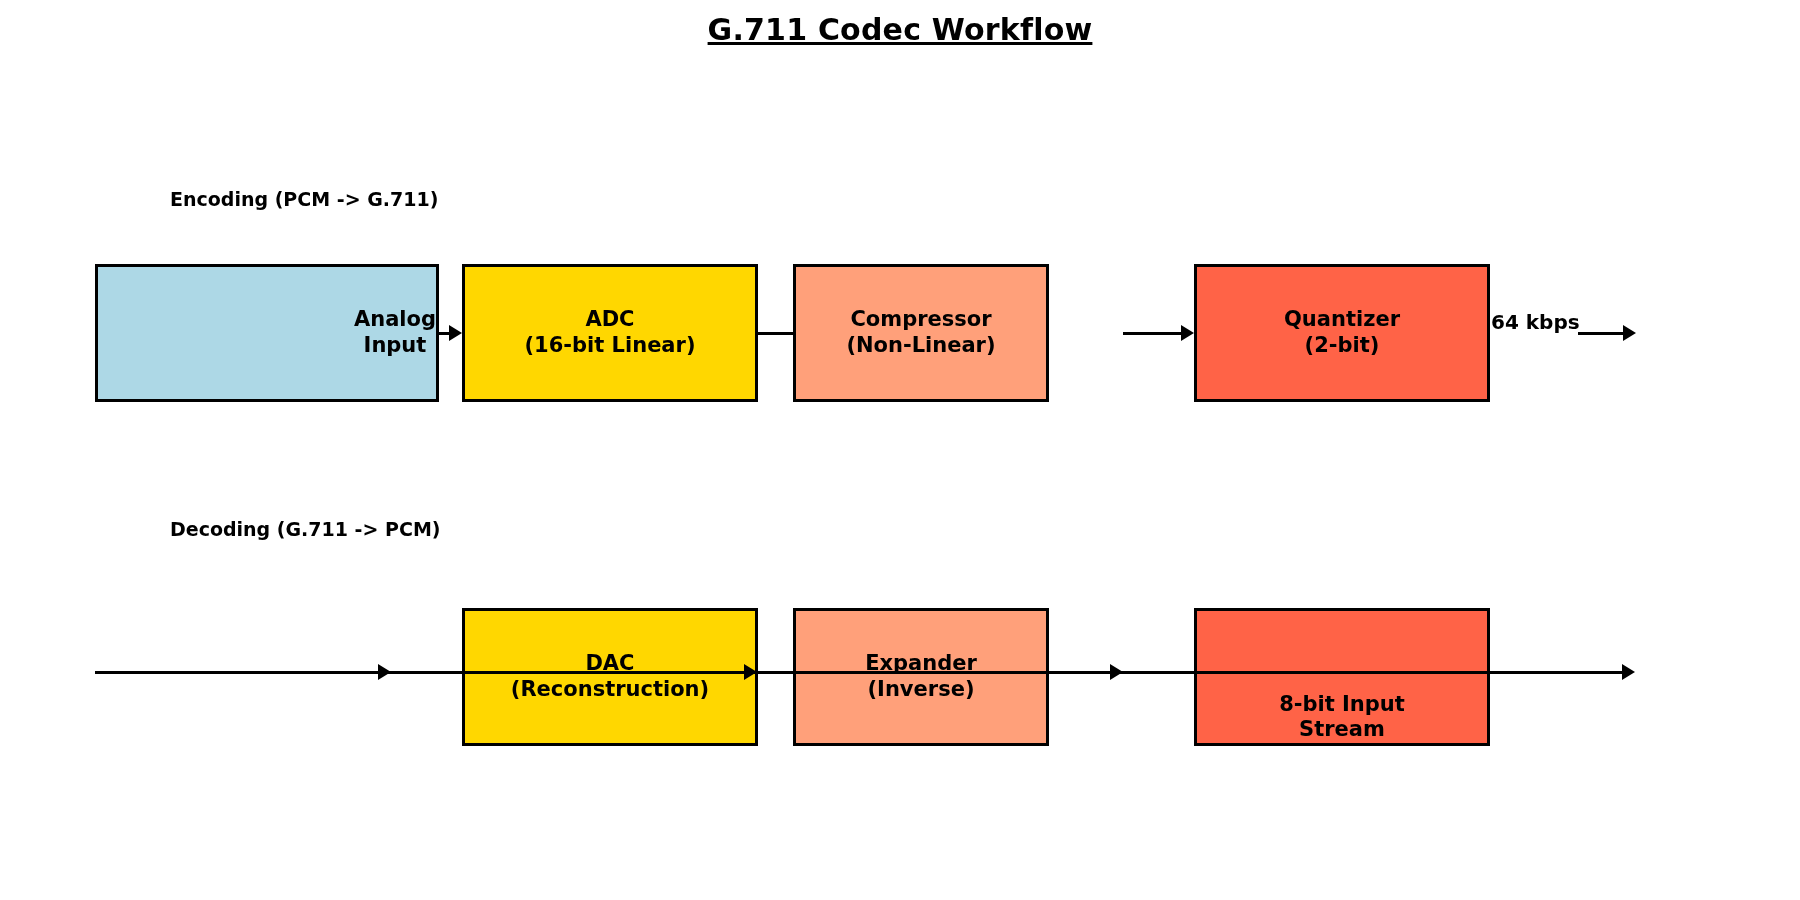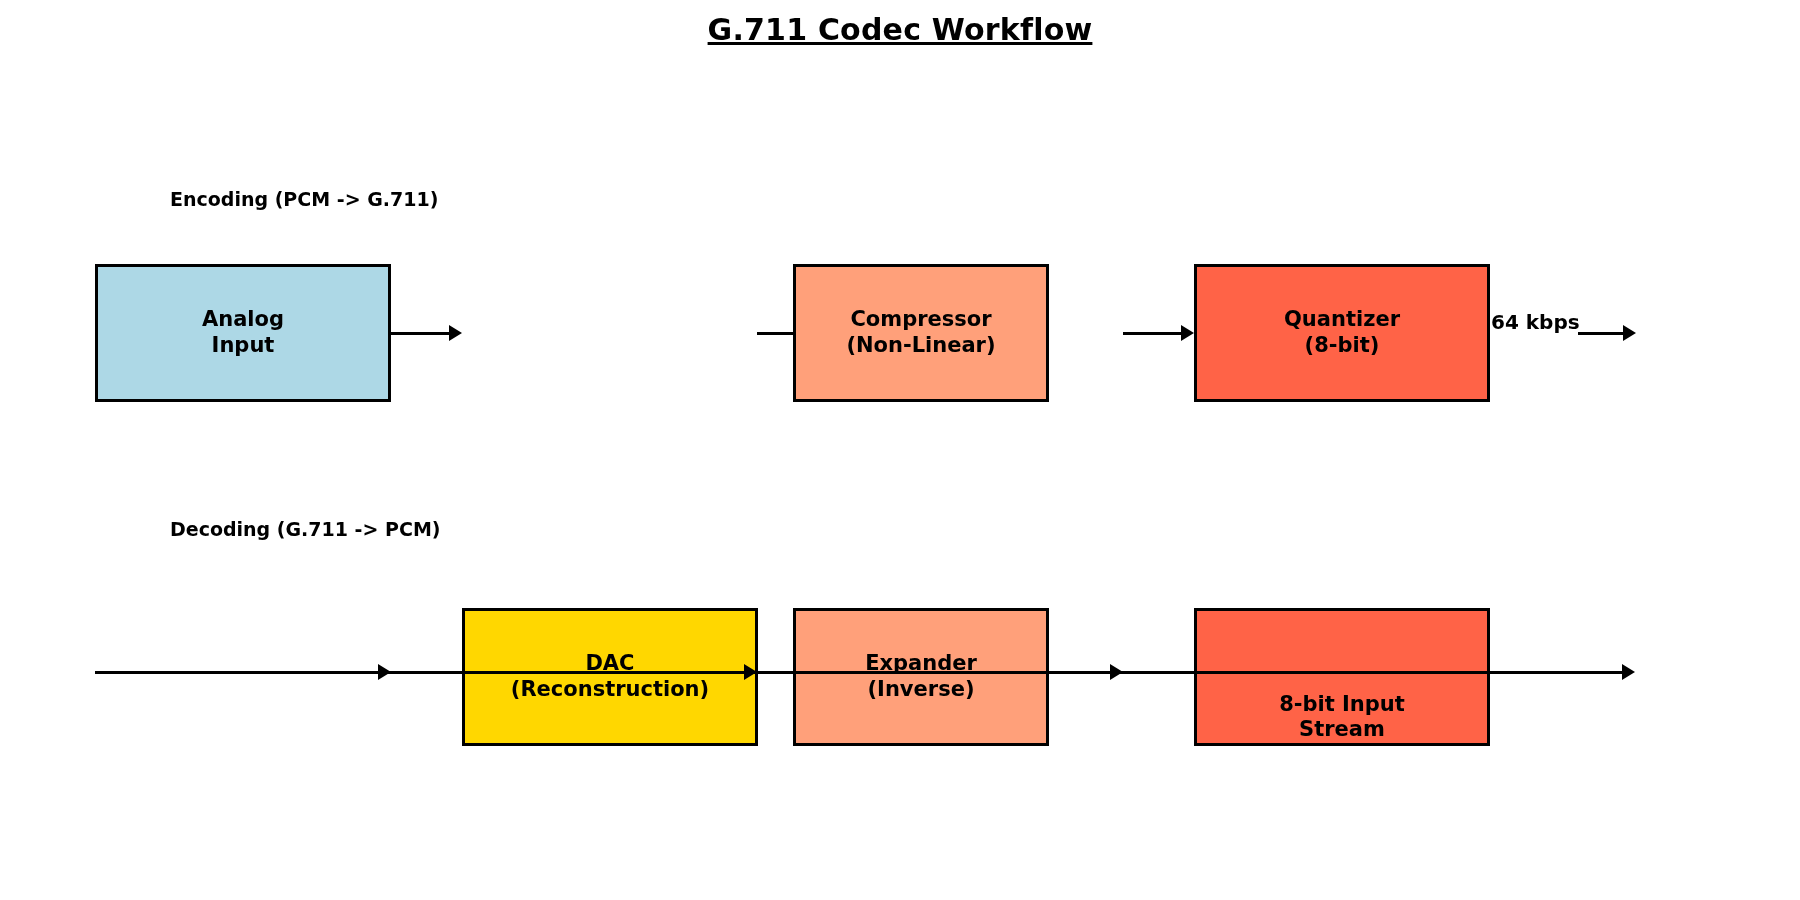--- a/index.html
+++ b/index.html
@@ -64,21 +64,21 @@
     color: #000000;
     white-space: pre-line;
     position: relative;
     z-index: 5;
   }
 
   
   .row1 { top: 264px; height: 138px; }
   .row2 { top: 608px; height: 138px; }
 
-  .col1 { left: 95px;   width: 296px; }
+  .col1 { left: 95px;   width: 344px; justify-content: flex-end; }
   .col2 { left: 462px;  width: 296px; }
   .col3 { left: 793px;  width: 256px; }
   .col4 { left: 1194px; width: 296px; }
 
   
   .connector {
     position: absolute;
     height: 22px;
     z-index: 2;
   }
@@ -153,39 +153,43 @@
   <div class="stage-box row1 col1" style="background-color: rgb(173, 216, 230);">
     <div class="stage-text">Analog
 Input</div>
   </div>
 
   <div class="connector conn-r1-a">
     <div class="line" style="width:58px"></div>
     <div class="head" style="left:58px"></div>
   </div>
 
+  <div class="stage-box row1 col2" style="background-color: rgb(255, 215, 0);">
+    <div class="stage-text">ADC
+(16-bit Linear)</div>
+  </div>
 
   <div class="connector conn-r1-b">
     <div class="line" style="width:58px"></div>
     <div class="head" style="left:58px"></div>
   </div>
 
   <div class="stage-box row1 col3" style="background-color: rgb(255, 160, 122);">
     <div class="stage-text">Compressor
 (Non-Linear)</div>
   </div>
 
   <div class="connector conn-r1-c">
     <div class="line" style="width:58px"></div>
     <div class="head" style="left:58px"></div>
   </div>
 
   <div class="stage-box row1 col4" style="background-color: rgb(255, 99, 71);">
     <div class="stage-text">Quantizer
-(8-bit)</div>
+(2-bit)</div>
   </div>
 
   <div class="rate-label">64 kbps</div>
 
   <div class="connector rate-arrow">
     <div class="line" style="width:45px"></div>
     <div class="head" style="left:45px"></div>
   </div>
 
   <div class="section-label dec">Decoding (G.711 -&gt; PCM)</div>

